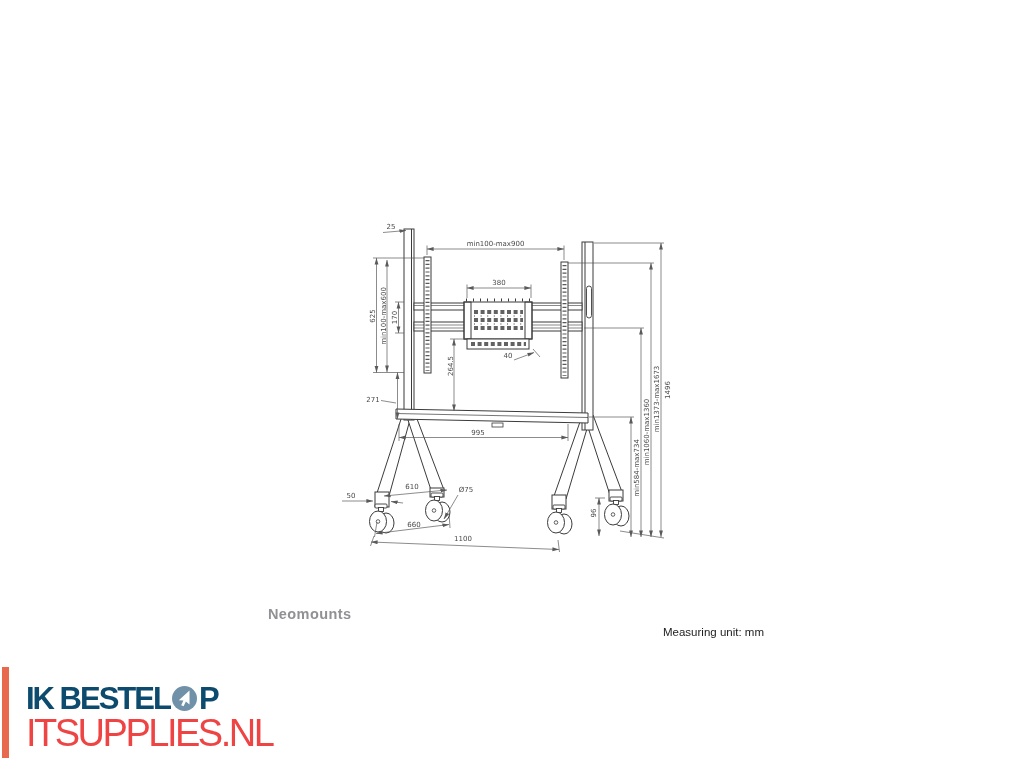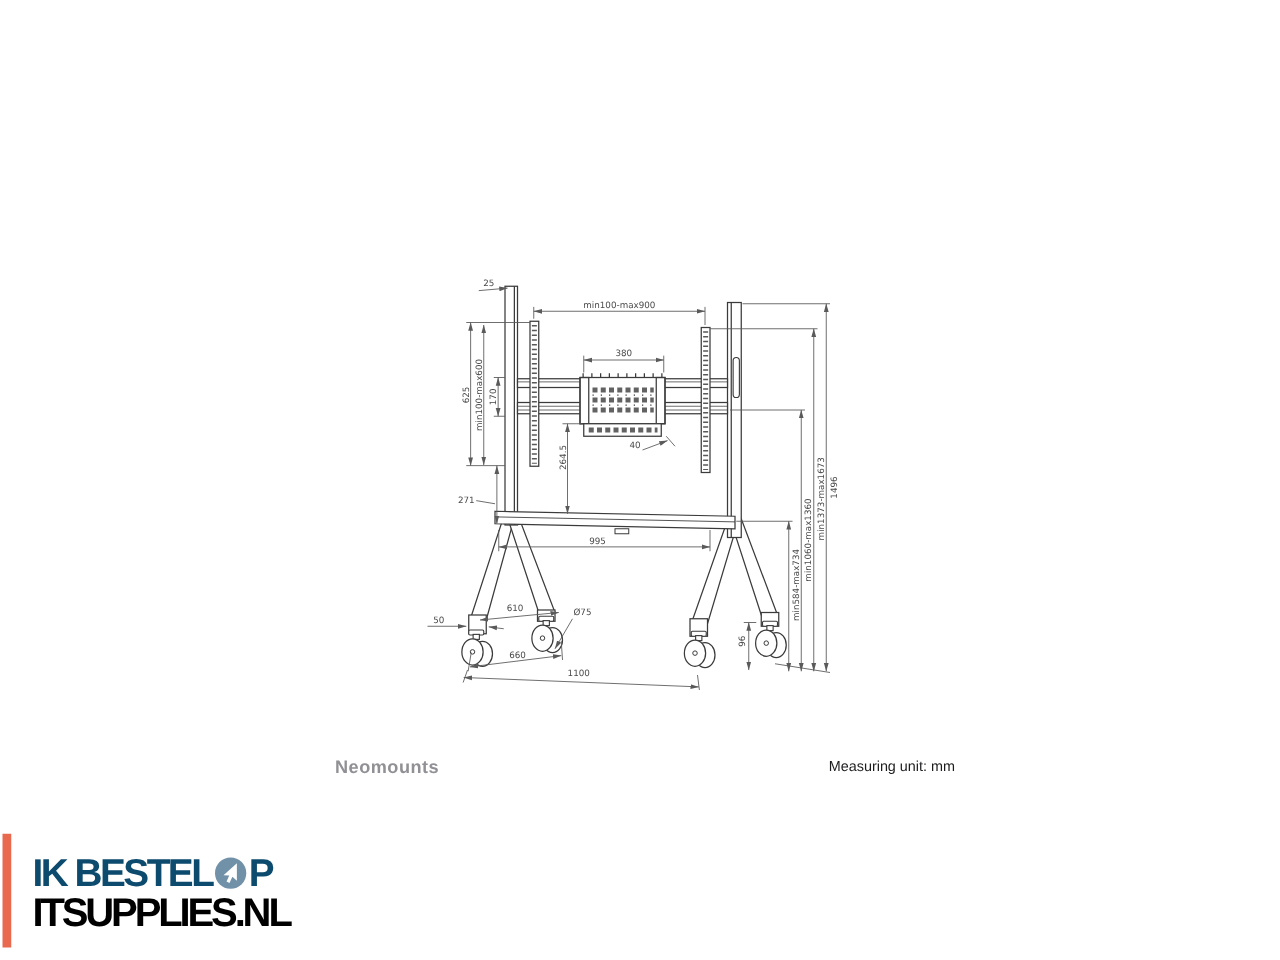--- a/index.html
+++ b/index.html
@@ -8,29 +8,29 @@
     background:#ffffff;
     font-family:"Liberation Sans", sans-serif;
   }
   svg{position:absolute;left:0;top:0;}
   .brand{
     position:absolute;left:268px;top:606px;
     font-size:14.5px;font-weight:700;letter-spacing:.4px;
     color:#919195;
   }
   .munit{
-    position:absolute;left:663px;top:608px;
+    position:absolute;left:663px;top:626px;
     font-size:11.5px;color:#1c1c1e;
   }
   
   .wm-bar{position:absolute;left:2px;top:667px;width:7px;height:91px;background:#e9694f;}
   .wm-line1{position:absolute;left:26px;top:681px;white-space:nowrap;
     font-weight:bold;font-size:31px;letter-spacing:-2px;color:#0c4a6e;}
   .wm-line2{position:absolute;left:26px;top:712px;white-space:nowrap;
-    font-weight:bold;font-size:32px;letter-spacing:-2.5px;color:#000000;}
+    font-weight:normal;font-size:38px;letter-spacing:-2.5px;color:#ef4444;}
   .wm-o{
     display:inline-block;width:25px;height:25px;border-radius:50%;
     background:#7191a9;vertical-align:-2px;margin:0 2px;position:relative;
   }
   .wm-o svg{position:absolute;left:0;top:0;}
 </style>
 </head>
 <body>
 
 <svg width="1024" height="768" viewBox="0 0 1024 768">

